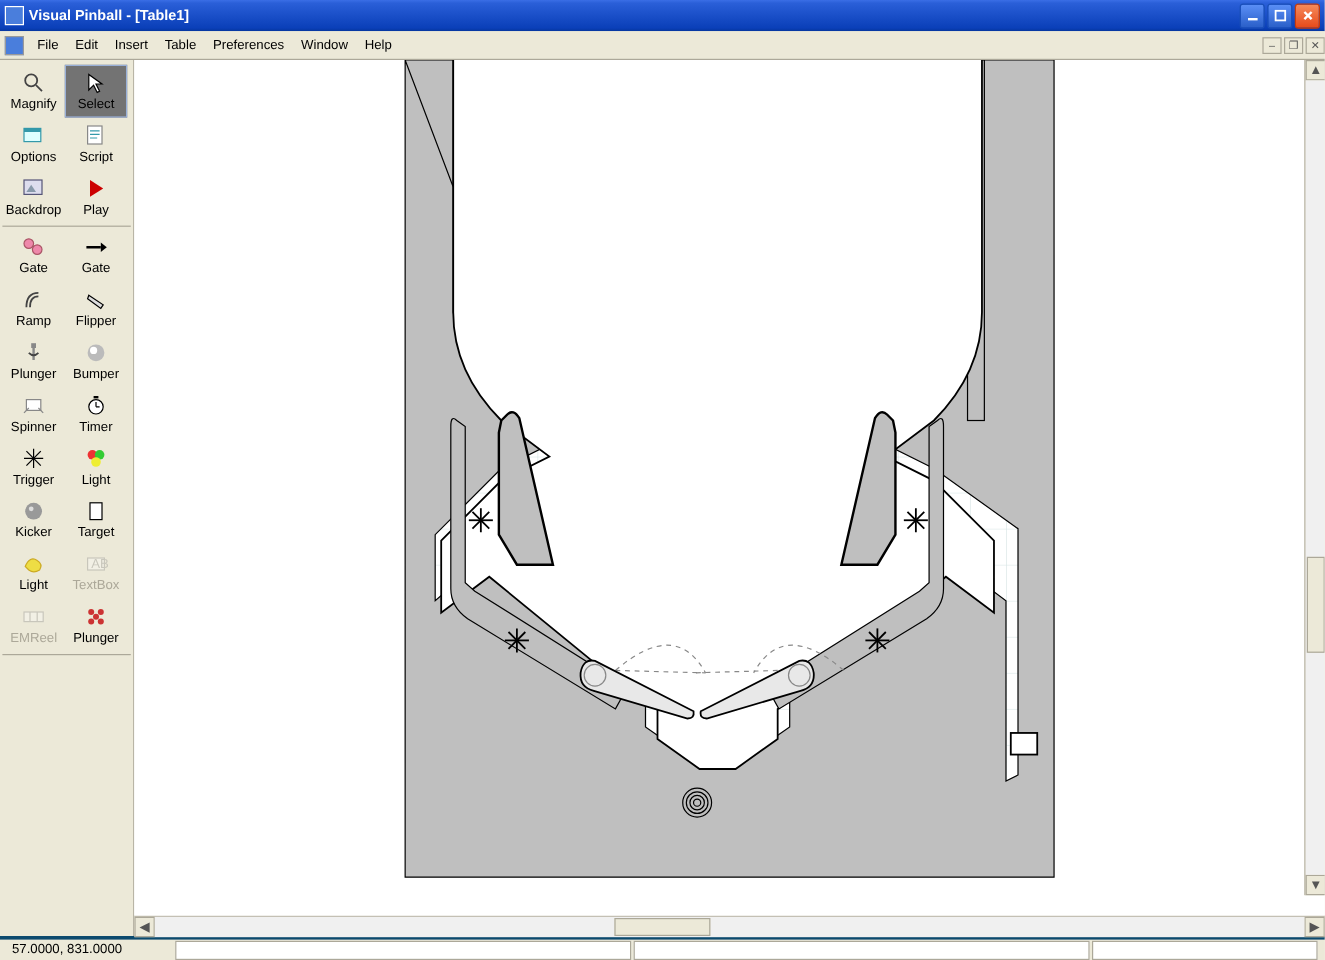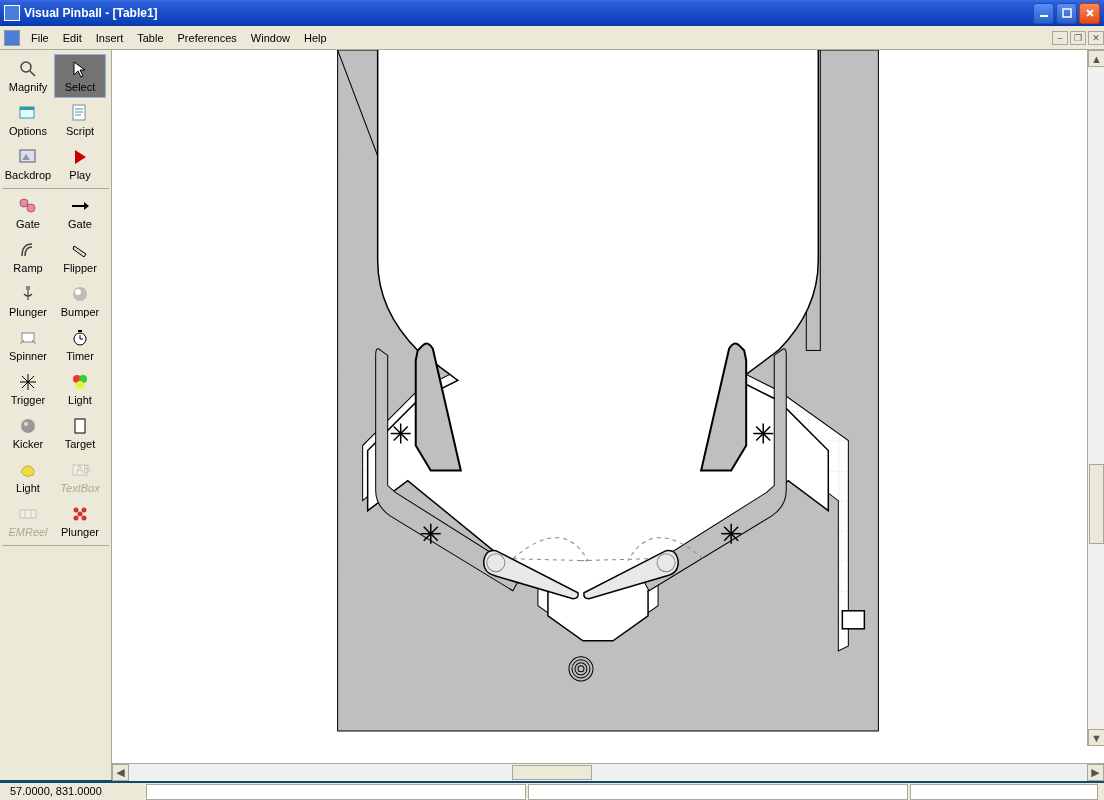--- a/index.html
+++ b/index.html
@@ -25,21 +25,21 @@
 .main { flex: 1; display: flex; position: relative; }
 
 
 .toolbox { width: 112px; background: #ece9d8; border-right: 1px solid #aca899; padding: 2px; display: flex; flex-direction: column; }
 .tool-group { display: flex; flex-wrap: wrap; border-bottom: 1px solid #aca899; padding: 2px 0; }
 .tool-btn { width: 52px; height: 44px; display: flex; flex-direction: column; align-items: center; justify-content: center; gap: 2px; cursor: default; border: 1px solid transparent; }
 .tool-btn.selected { background: #737373; border: 1px solid #99b0d8; }
 .tool-btn.disabled { color: #999; }
 .tool-icon { width: 22px; height: 20px; display: flex; align-items: center; justify-content: center; }
 .tool-label { font-size: 11px; color: #000; }
-.tool-btn.disabled .tool-label { color: #aca899; font-style: italic; }
+.tool-btn.disabled .tool-label { color: #aca899; }
 
 
 .canvas-area { flex: 1; position: relative; background: #fff; display: flex; flex-direction: column; }
 .canvas-content { flex: 1; overflow: hidden; position: relative; background: #fff; }
 .hscroll { height: 17px; background: #ece9d8; border-top: 1px solid #aca899; display: flex; align-items: center; }
 .hscroll .arrow { width: 17px; height: 17px; background: #ece9d8; border: 1px solid #aca899; display: flex; align-items: center; justify-content: center; color: #555; }
 .hscroll .track { flex: 1; height: 17px; background: #f0f0f0; position: relative; }
 .hscroll .thumb { position: absolute; left: 40%; width: 80px; height: 15px; top: 1px; background: #ece9d8; border: 1px solid #aca899; }
 
 .vscroll { position: absolute; right: 0; top: 0; bottom: 17px; width: 17px; background: #ece9d8; border-left: 1px solid #aca899; display: flex; flex-direction: column; }

